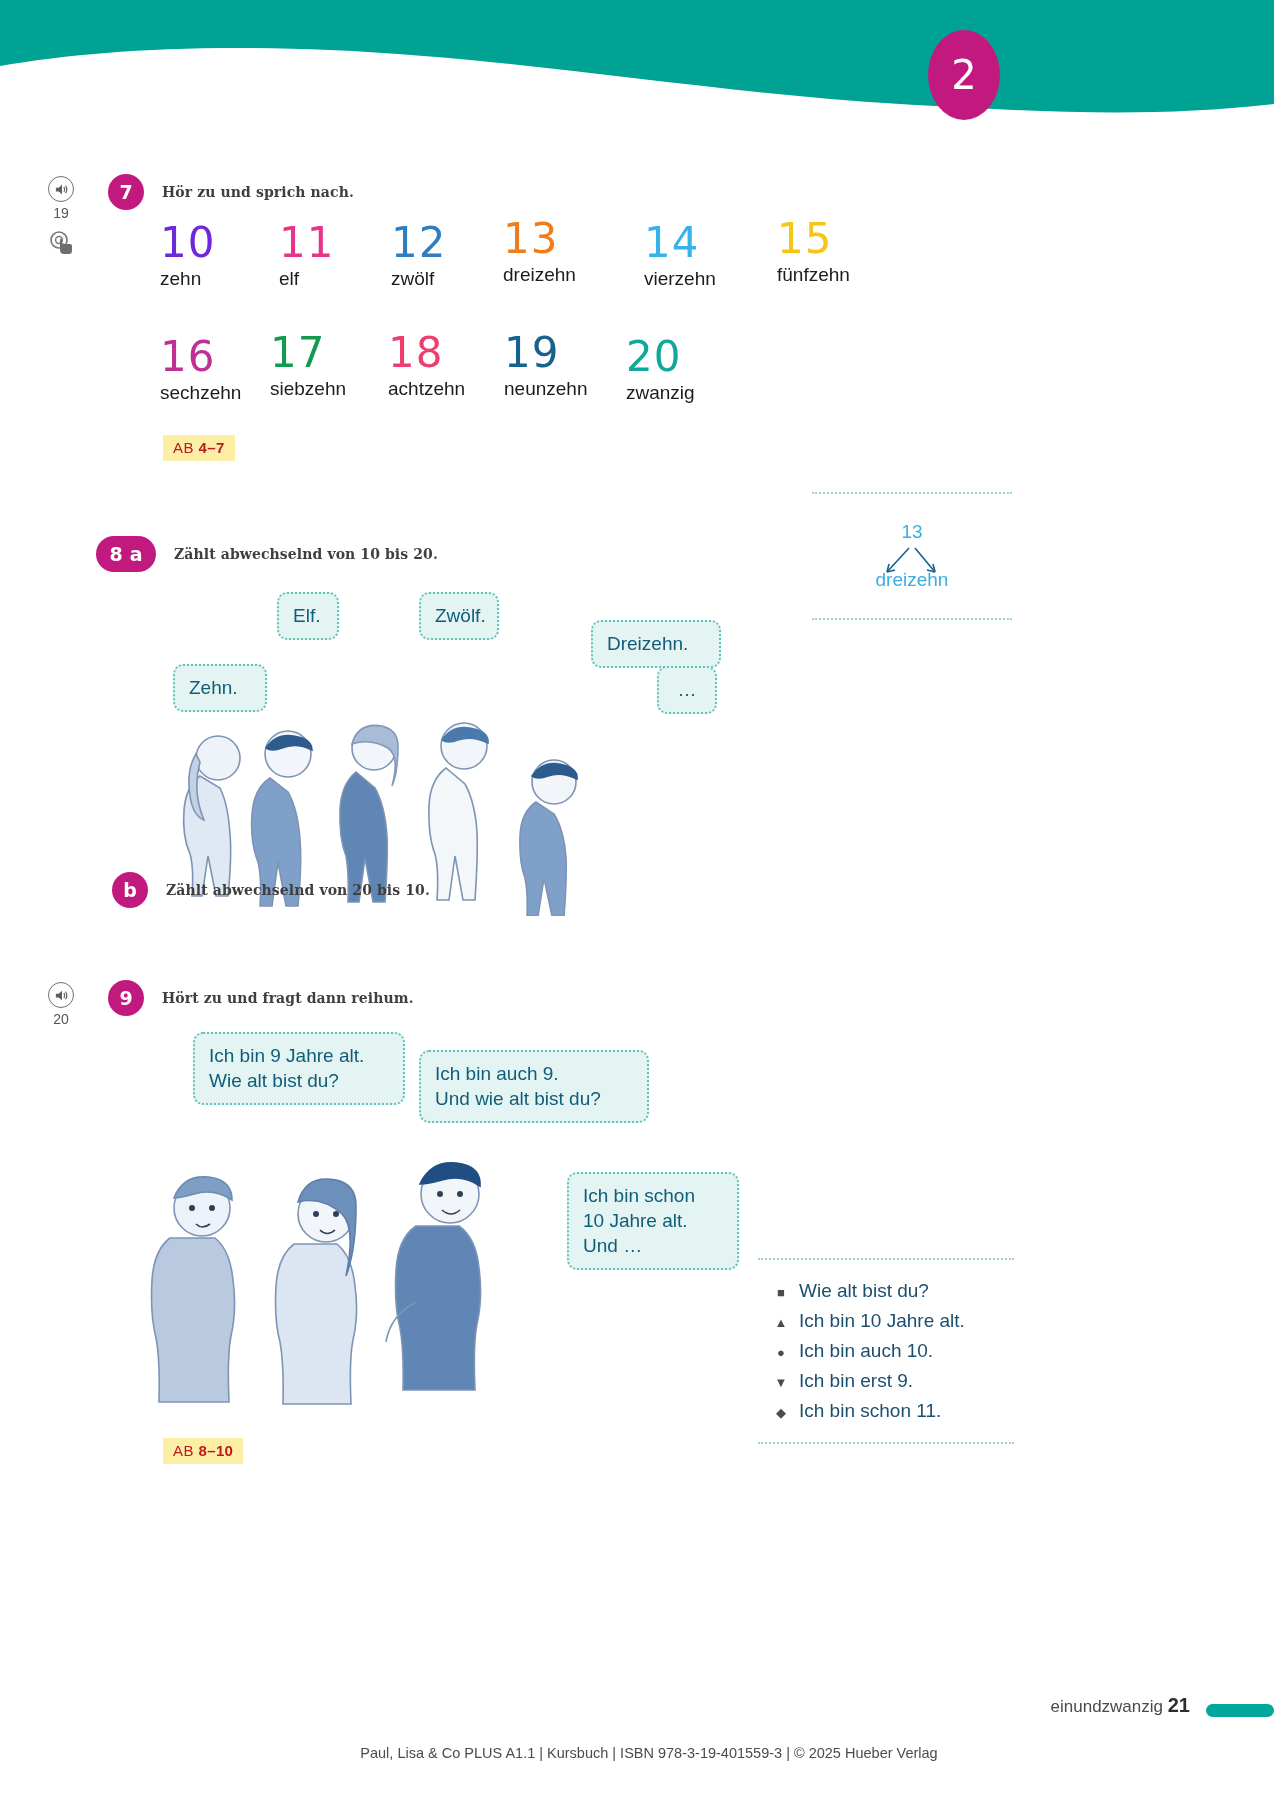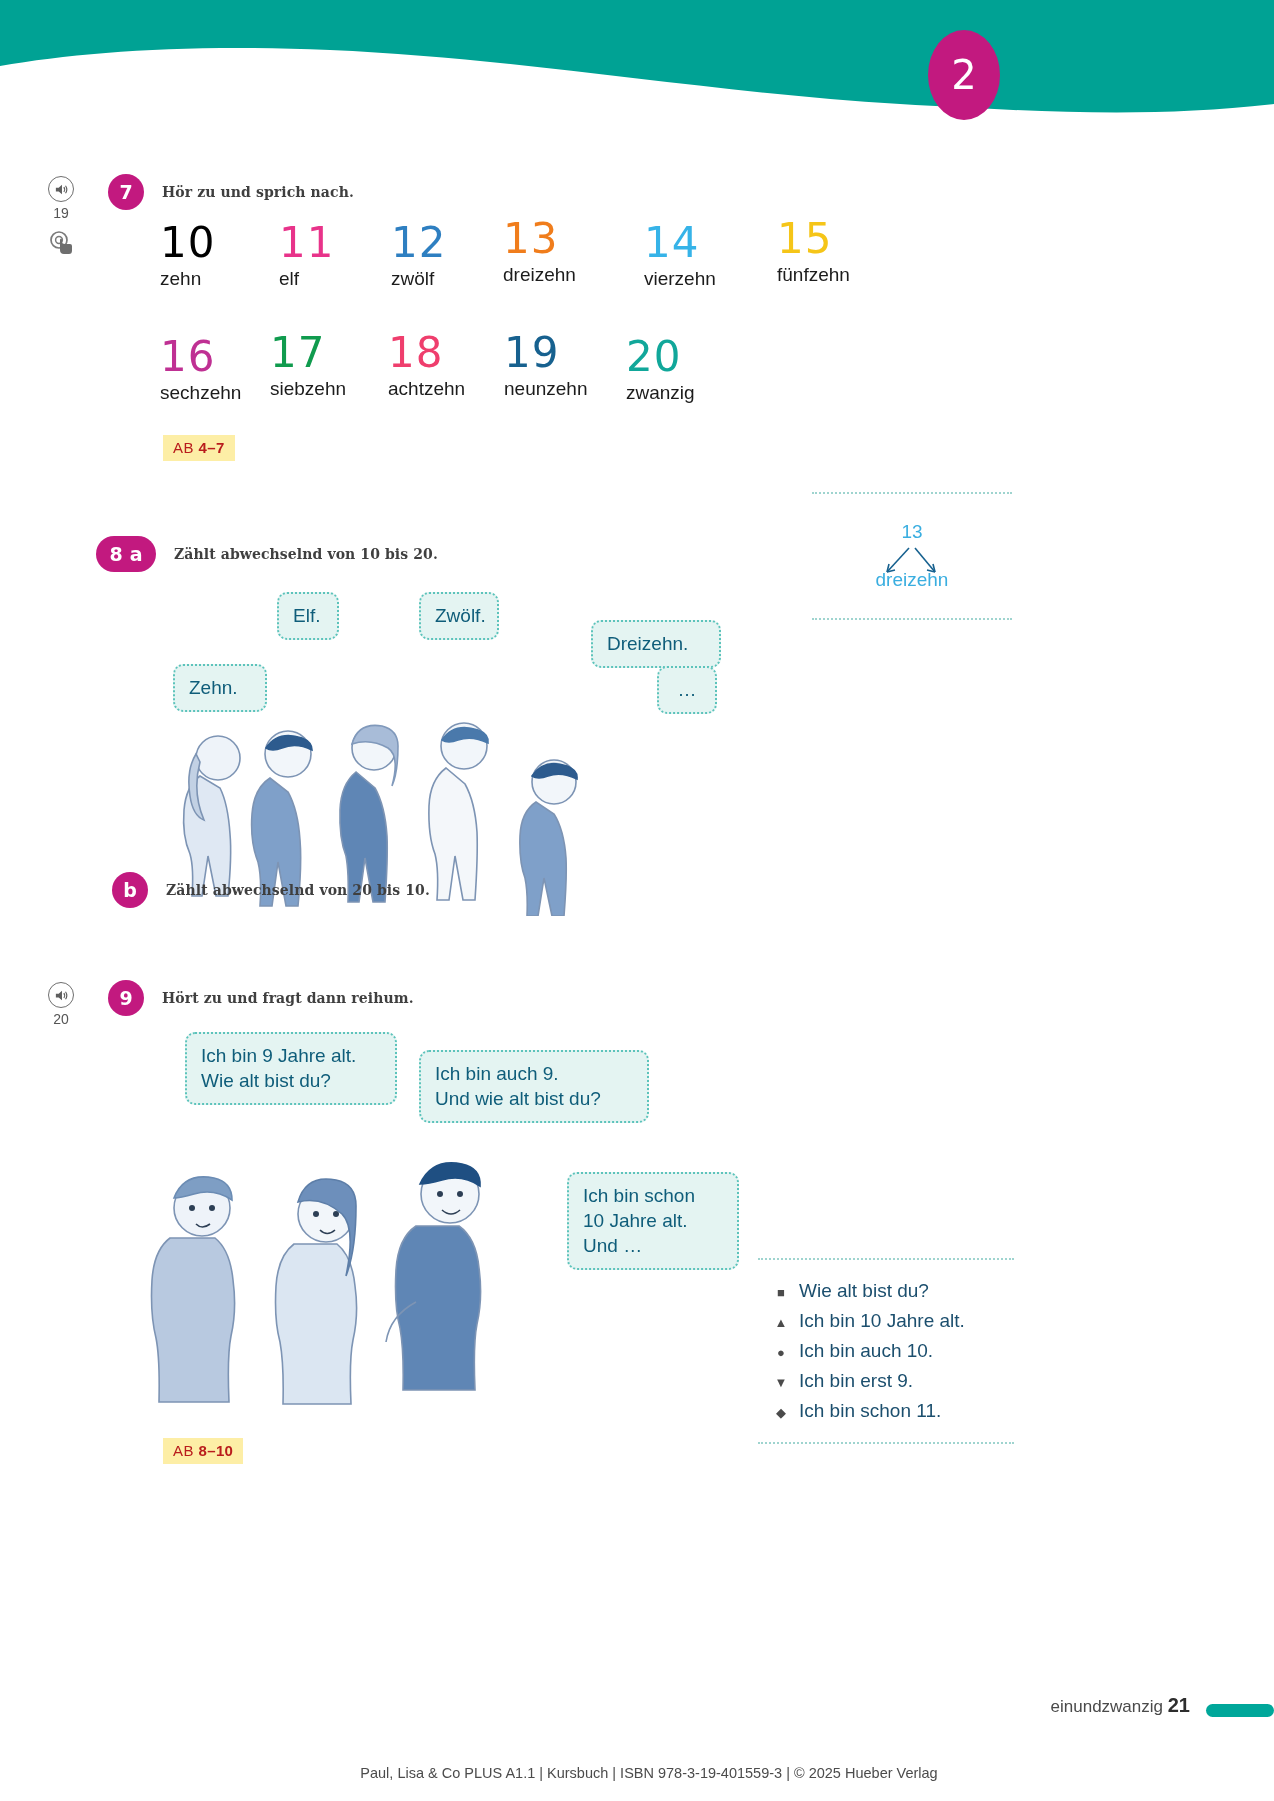--- a/index.html
+++ b/index.html
@@ -114,21 +114,21 @@
   #footer-page {
     position: absolute; right: 84px; bottom: 84px;
     font-size: 17px; color: #4a4a4a;
   }
   #footer-page b { font-size: 20px; color: #2d2d2d; }
   #footer-bar {
     position: absolute; right: 0px; bottom: 84px;
     width: 68px; height: 13px; border-radius: 7px; background: #00a79a;
   }
   #footer-credit {
-    position: absolute; left: 0; right: 0; bottom: 20px;
+    position: absolute; left: 0; right: 0; bottom: 40px;
     text-align: center; font-size: 14.5px; color: #4c4c4c; padding-left: 24px;
   }
 
   
   .illus { position: absolute; }
 </style>
 </head>
 <body>
 
 <svg id="header-wave" viewBox="0 0 1274 140" preserveAspectRatio="none">
@@ -159,21 +159,21 @@
   </div>
 
   <div id="ex7-head">
     <div class="ex-num">7</div>
     <div class="ex-title">Hör zu und sprich nach.</div>
   </div>
 
   <div class="num-grid">
 
     <div class="num-cell" style="left:0px;  top:62px;">
-      <div class="num-glyph" style="color:#000000">10</div>
+      <div class="num-glyph" style="color:#6d28d9">10</div>
       <div class="num-word">zehn</div>
     </div>
     <div class="num-cell" style="left:119px; top:62px;">
       <div class="num-glyph" style="color:#e8338a">11</div>
       <div class="num-word">elf</div>
     </div>
     <div class="num-cell" style="left:231px; top:62px;">
       <div class="num-glyph" style="color:#2e7fc1">12</div>
       <div class="num-word">zwölf</div>
     </div>
@@ -299,21 +299,21 @@
       </svg>
     </div>
     <div class="track-no">20</div>
   </div>
 
   <div id="ex9-head">
     <div class="ex-num">9</div>
     <div class="ex-title">Hört zu und fragt dann reihum.</div>
   </div>
 
-  <div class="bubble" style="left:156px; top:62px; width:212px;">
+  <div class="bubble" style="left:164px; top:62px; width:212px;">
     <div>Ich bin 9 Jahre alt.</div>
     <div>Wie alt bist du?</div>
   </div>
   <div class="bubble" style="left:390px; top:80px; width:230px;">
     <div>Ich bin auch 9.</div>
     <div>Und wie alt bist du?</div>
   </div>
   <div class="bubble" style="left:538px; top:202px; width:172px;">
     <div>Ich bin schon</div>
     <div>10 Jahre alt.</div>

